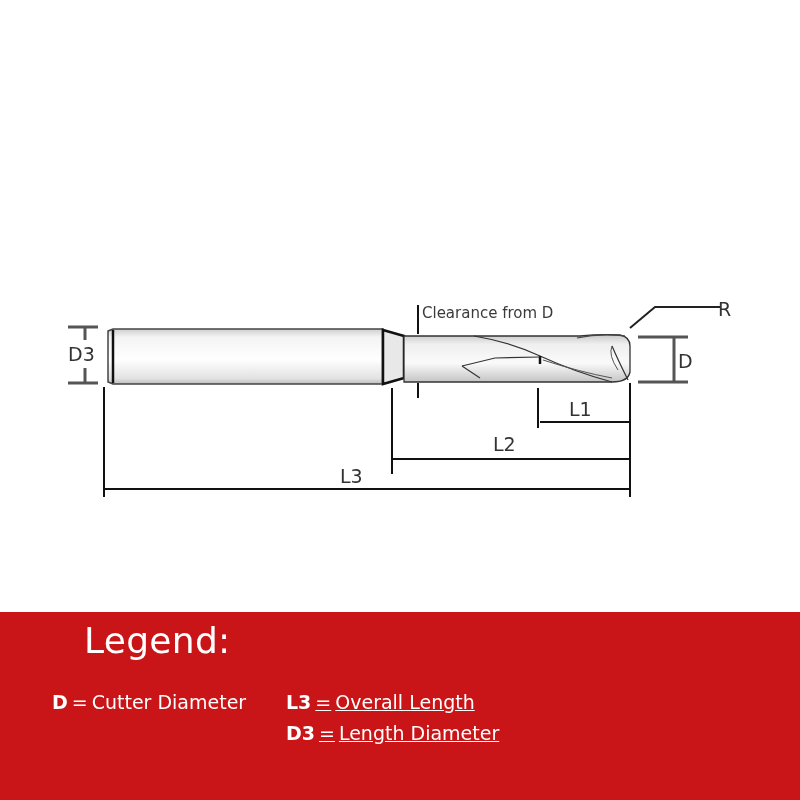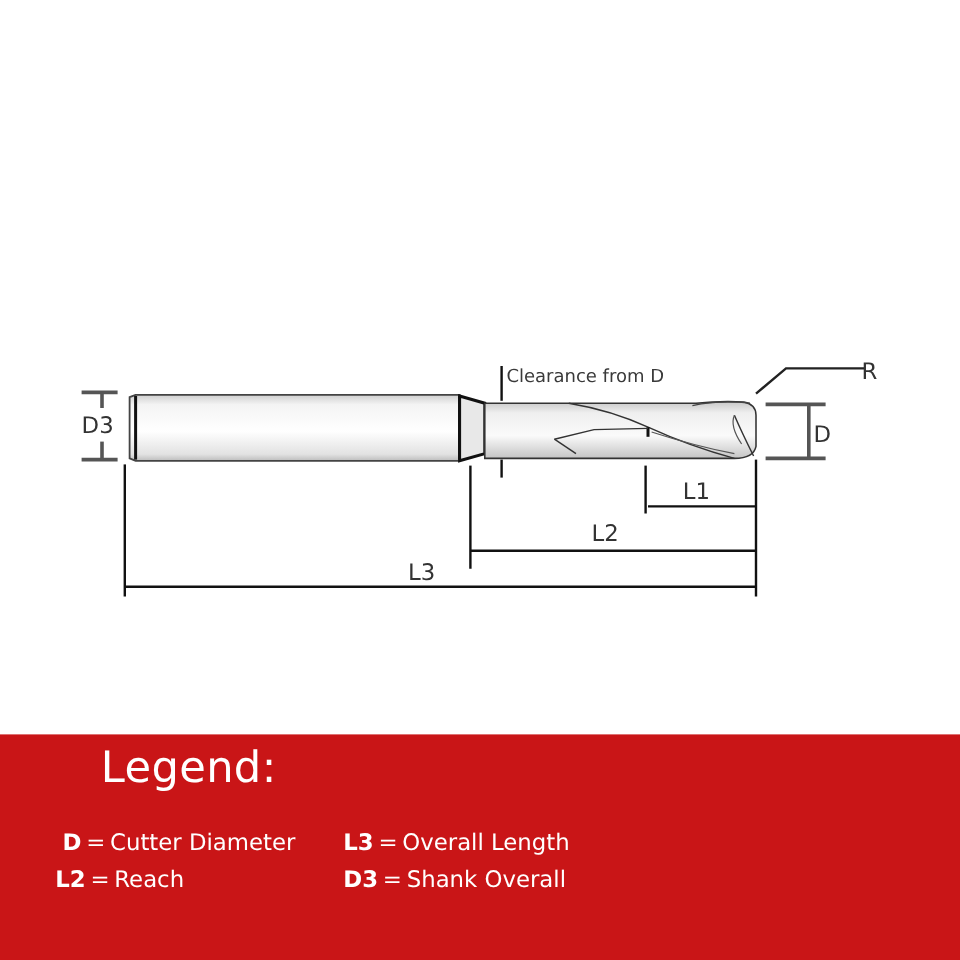--- a/index.html
+++ b/index.html
@@ -51,21 +51,21 @@
       font-weight: normal;
       letter-spacing: 0.3px;
       margin-left: 40px;
     }
     .legend-col {
       position: absolute;
       top: 64px;
       margin-top: 12px;
     }
     .legend-col.left { left: 46px; }
-    .legend-col.right { left: 286px; }
+    .legend-col.right { left: 286px; text-decoration: underline; }
     .legend-item {
       height: 31px;
       line-height: 28px;
       font-size: 19px;
       white-space: nowrap;
     }
     .legend-item .key {
       font-weight: bold;
       display: inline-block;
     }
@@ -166,28 +166,25 @@
     </g>
   </svg>
 
   <div class="legend">
     <div class="legend-title">Legend:</div>
 
     <div class="legend-col left">
       <div class="legend-item indent">
         <span class="key">D</span><span class="eq">=</span><span>Cutter Diameter</span>
       </div>
-      <div class="legend-item">
-        <span class="key">L2</span><span class="eq">=</span><span>Reach</span>
-      </div>
     </div>
 
     <div class="legend-col right">
       <div class="legend-item">
         <span class="key">L3</span><span class="eq">=</span><span>Overall Length</span>
       </div>
       <div class="legend-item">
-        <span class="key">D3</span><span class="eq">=</span><span>Shank Overall</span>
+        <span class="key">D3</span><span class="eq">=</span><span>Length Diameter</span>
       </div>
     </div>
   </div>
 
 </div>
 
 </body></html>

